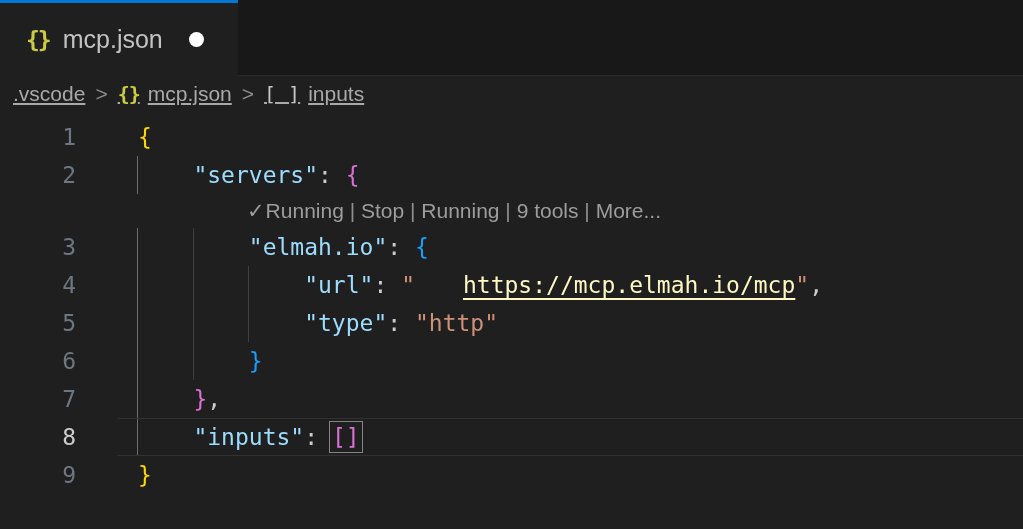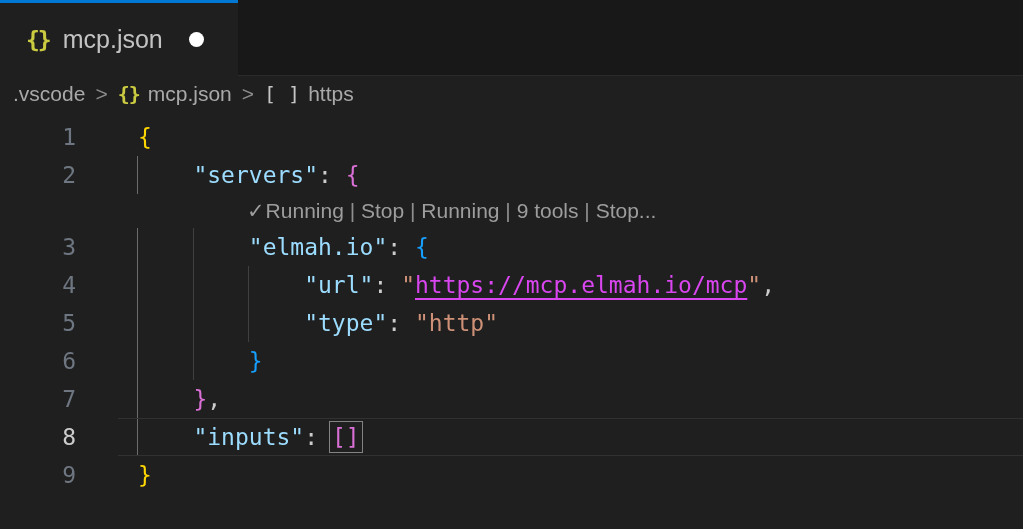--- a/index.html
+++ b/index.html
@@ -23,21 +23,21 @@
     width:15px; height:15px; border-radius:50%; background:#ffffff;
     margin-left:26px;
   }
   .tab-rest { flex:1; background:#181818; border-bottom:1px solid #2b2b2b; }
 
   
   .breadcrumbs {
     height:36px; background:#1f1f1f; display:flex; align-items:center;
     padding-left:13px; font-size:21px; color:#a9a9a9; white-space:pre;
   }
-  .crumb { display:flex; align-items:flex-end; cursor:pointer; }
+  .crumb { display:flex; align-items:flex-end; cursor:pointer;text-decoration:underline; }
   .crumb .ic-json {
     font-family:"DejaVu Sans Mono", monospace; font-weight:bold;
     font-size:20px; color:#cbcb41; margin-right:8px; letter-spacing:-1px;
   }
   .crumb .ic-array {
     font-family:"DejaVu Sans Mono", monospace;
     font-size:20px; color:#c5c5c5; margin-right:8px;
   }
   .chev { color:#8c8c8c; font-size:21px; margin:0 10px; }
 
@@ -52,21 +52,21 @@
 
   .line { position:relative; display:flex; height:38px; align-items:center; white-space:pre; }
   .ln { width:76px; text-align:right; color:#6e7681; flex:none; font-size:23px; }
   .line.current .ln { color:#cccccc; }
   .lc { padding-left:62px; color:#cccccc; }
   .hlbox { position:absolute; left:118px; right:0; top:0; bottom:0;
            border-top:1px solid #313131; border-bottom:1px solid #313131; pointer-events:none; }
 
   .tok.key  { color:#9cdcfe; }
   .tok.str  { color:#ce9178; }
-  .tok.url  { color:#d946ef; text-decoration:underline; text-underline-offset:5px; cursor:pointer; }
+  .tok.url  { color:#fef9c3; text-decoration:underline; text-underline-offset:5px; cursor:pointer;margin-left:48px; }
   .tok.punc { color:#cccccc; }
   .tok.b1   { color:#ffd700; }
   .tok.b2   { color:#da70d6; }
   .tok.b3   { color:#179fff; }
   .tok.match { outline:1px solid #838383; outline-offset:2px; }
 
   
   .codelens {
     height:34px; display:flex; align-items:center; white-space:pre;
     padding-left:247px;
@@ -81,32 +81,32 @@
 
 <div class="tabbar">
   <div class="tab">
     <span class="tab-json-icon">{}</span>
     <span class="tab-label">mcp.json</span>
     <span class="tab-dot"></span>
   </div>
   <div class="tab-rest"></div>
 </div>
 
-<div class="breadcrumbs" id="breadcrumbs"><span class="crumb"><span>.vscode</span></span><span class="chev">&gt;</span><span class="crumb"><span class="ic-json">{}</span><span>mcp.json</span></span><span class="chev">&gt;</span><span class="crumb"><span class="ic-array">[ ]</span><span>https</span></span></div>
+<div class="breadcrumbs" id="breadcrumbs"><span class="crumb"><span>.vscode</span></span><span class="chev">&gt;</span><span class="crumb"><span class="ic-json">{}</span><span>mcp.json</span></span><span class="chev">&gt;</span><span class="crumb"><span class="ic-array">[ ]</span><span>inputs</span></span></div>
 
 <div class="editor" id="editor">
 
   <div class="guide active" style="left:137px; top:44px;  height:38px;"></div>
   <div class="guide active" style="left:137px; top:116px; height:228px;"></div>
   <div class="guide" style="left:193px; top:116px; height:152px;"></div>
   <div class="guide" style="left:248px; top:154px; height:76px;"></div>
   <div id="code">
       <div class="line"><span class="ln">1</span><span class="lc"><span class="tok b1">{</span></span></div>
       <div class="line"><span class="ln">2</span><span class="lc"><span class="tok ws">    </span><span class="tok key">"servers"</span><span class="tok punc">: </span><span class="tok b2">{</span></span></div>
-      <div class="codelens"><span class="cl-check">✓</span><span class="cl-link">Running</span><span class="cl-sep"> | </span><span class="cl-link">Stop</span><span class="cl-sep"> | </span><span class="cl-link">Running</span><span class="cl-sep"> | </span><span class="cl-link">9 tools</span><span class="cl-sep"> | </span><span class="cl-link">Stop...</span></div>
+      <div class="codelens"><span class="cl-check">✓</span><span class="cl-link">Running</span><span class="cl-sep"> | </span><span class="cl-link">Stop</span><span class="cl-sep"> | </span><span class="cl-link">Running</span><span class="cl-sep"> | </span><span class="cl-link">9 tools</span><span class="cl-sep"> | </span><span class="cl-link">More...</span></div>
       <div class="line"><span class="ln">3</span><span class="lc"><span class="tok ws">        </span><span class="tok key">"elmah.io"</span><span class="tok punc">: </span><span class="tok b3">{</span></span></div>
       <div class="line"><span class="ln">4</span><span class="lc"><span class="tok ws">            </span><span class="tok key">"url"</span><span class="tok punc">: </span><span class="tok str">"</span><span class="tok url">https://mcp.elmah.io/mcp</span><span class="tok str">"</span><span class="tok punc">,</span></span></div>
       <div class="line"><span class="ln">5</span><span class="lc"><span class="tok ws">            </span><span class="tok key">"type"</span><span class="tok punc">: </span><span class="tok str">"http"</span></span></div>
       <div class="line"><span class="ln">6</span><span class="lc"><span class="tok ws">        </span><span class="tok b3">}</span></span></div>
       <div class="line"><span class="ln">7</span><span class="lc"><span class="tok ws">    </span><span class="tok b2">}</span><span class="tok punc">,</span></span></div>
       <div class="line current"><div class="hlbox"></div><span class="ln">8</span><span class="lc"><span class="tok ws">    </span><span class="tok key">"inputs"</span><span class="tok punc">: </span><span class="tok b2 match">[]</span></span></div>
       <div class="line"><span class="ln">9</span><span class="lc"><span class="tok b1">}</span></span></div>
     </div>
 </div>
 

